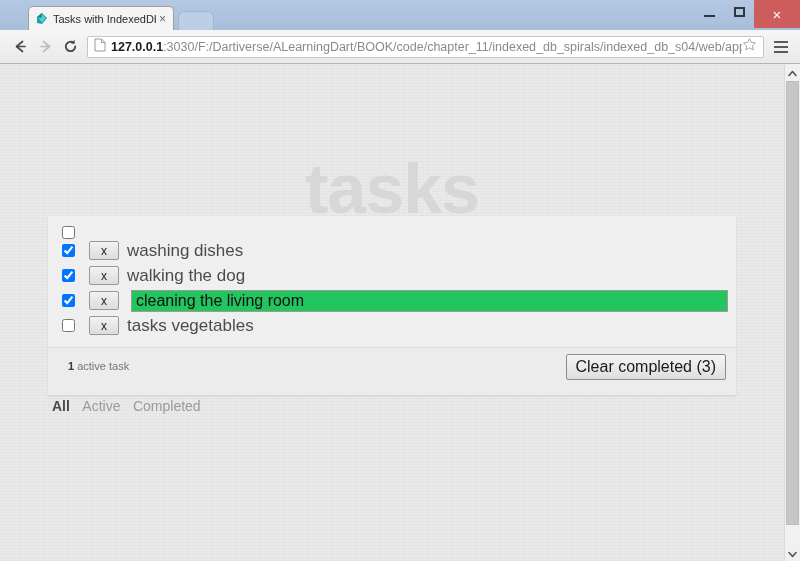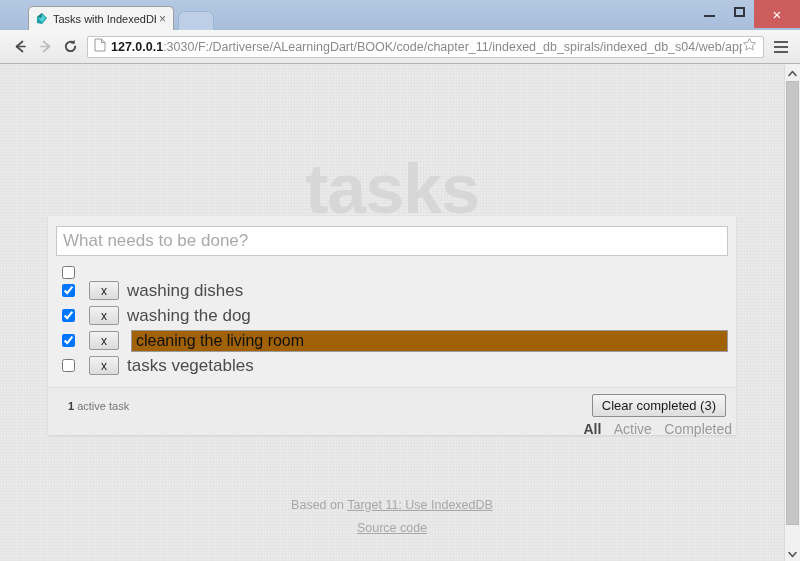--- a/index.html
+++ b/index.html
@@ -292,21 +292,21 @@
     font-family: "Liberation Sans", sans-serif;
   }
   .todo .edit {
     display: none;
     flex: 1 1 auto;
     margin-left: 12px;
     margin-right: 8px;
     height: 22px;
     box-sizing: border-box;
     border: 1px solid #9b9b9b;
-    background: #a16207;
+    background: #22c55e;
     font-size: 16px;
     color: #111;
     padding: 1px 4px;
     font-family: "Liberation Sans", sans-serif;
     outline: none;
   }
   .todo.editing .edit { display: block; }
 
   .footer {
     border-top: 1px solid #dcdcdc;
@@ -318,43 +318,43 @@
   }
   .todo-count {
     font-size: 11px;
     color: #777;
     font-family: "Liberation Sans", sans-serif;
     padding-left: 10px;
   }
   .todo-count strong { color: #3a3a3a; font-weight: bold; }
 
   .filters {
-    margin: 6px 0 0 0;
+    margin: 23px 0 0 0;
     padding: 0;
     list-style: none;
-    text-align: right;
+    text-align: left;
     position: absolute;
     left: 0; right: 0;
     top: 26px;
   }
   .filters li { display: inline; }
   .filters a {
     font-size: 14px;
     color: #9a9a9a;
     text-decoration: none;
     padding: 0 4px;
     font-family: "Liberation Sans", sans-serif;
   }
   .filters a.selected { color: #4a4a4a; font-weight: bold; }
 
   .clear-completed {
     position: absolute;
     right: 10px;
     top: 6px;
-    font-size: 13px;
+    font-size: 16px;
     font-family: "Liberation Sans", sans-serif;
     background: linear-gradient(#f5f5f5, #dedede);
     border: 1px solid #8c8c8c;
     border-radius: 2px;
     color: #1a1a1a;
     padding: 3px 9px;
     cursor: pointer;
   }
 
   .info {
@@ -476,39 +476,36 @@
     </div>
   </div>
 
   <div class="viewport">
     <div class="content">
 
       <div class="apptitle">tasks</div>
 
       <div class="todoapp">
 
-        <div class="newtodo-wrap">
-          <input class="newtodo" type="text" placeholder="What needs to be done?" style="">
-        </div>
 
         <div class="toggle-all-row">
           <input type="checkbox" style="">
         </div>
 
         <ul class="todolist">
           <li class="todo">
             <input class="chk" type="checkbox" checked="" style="">
             <button class="delbtn">x</button>
             <span class="label">washing dishes</span>
 
           </li>
           <li class="todo">
             <input class="chk" type="checkbox" checked="" style="">
             <button class="delbtn">x</button>
-            <span class="label">washing the dog</span>
+            <span class="label">walking the dog</span>
 
           </li>
           <li class="todo editing">
             <input class="chk" type="checkbox" checked="" style="">
             <button class="delbtn">x</button>
 
             <input class="edit" type="text" value="cleaning the living room" style="">
           </li>
           <li class="todo">
             <input class="chk" type="checkbox" style="">
@@ -524,24 +521,20 @@
           <ul class="filters">
             <li><a href="#" class="selected">All</a></li>
             <li><a href="#">Active</a></li>
             <li><a href="#">Completed</a></li>
           </ul>
 
           <button class="clear-completed">Clear completed (3)</button>
         </div>
       </div>
 
-      <div class="info">
-        <p style="margin:0"><span>Based on </span><a href="#">Target 11: Use IndexedDB</a></p>
-        <p style="margin:0"><a href="#">Source code</a></p>
-      </div>
 
     </div>
 
     <div class="scrollbar">
       <div class="sb-arrow">
         <span>
           <svg width="9" height="7" viewBox="0 0 9 7">
               <path d="M1 5.5 L4.5 1.5 L8 5.5" fill="none" stroke="#555" stroke-width="1.6" stroke-linecap="round" stroke-linejoin="round"></path>
             </svg>
         </span>

